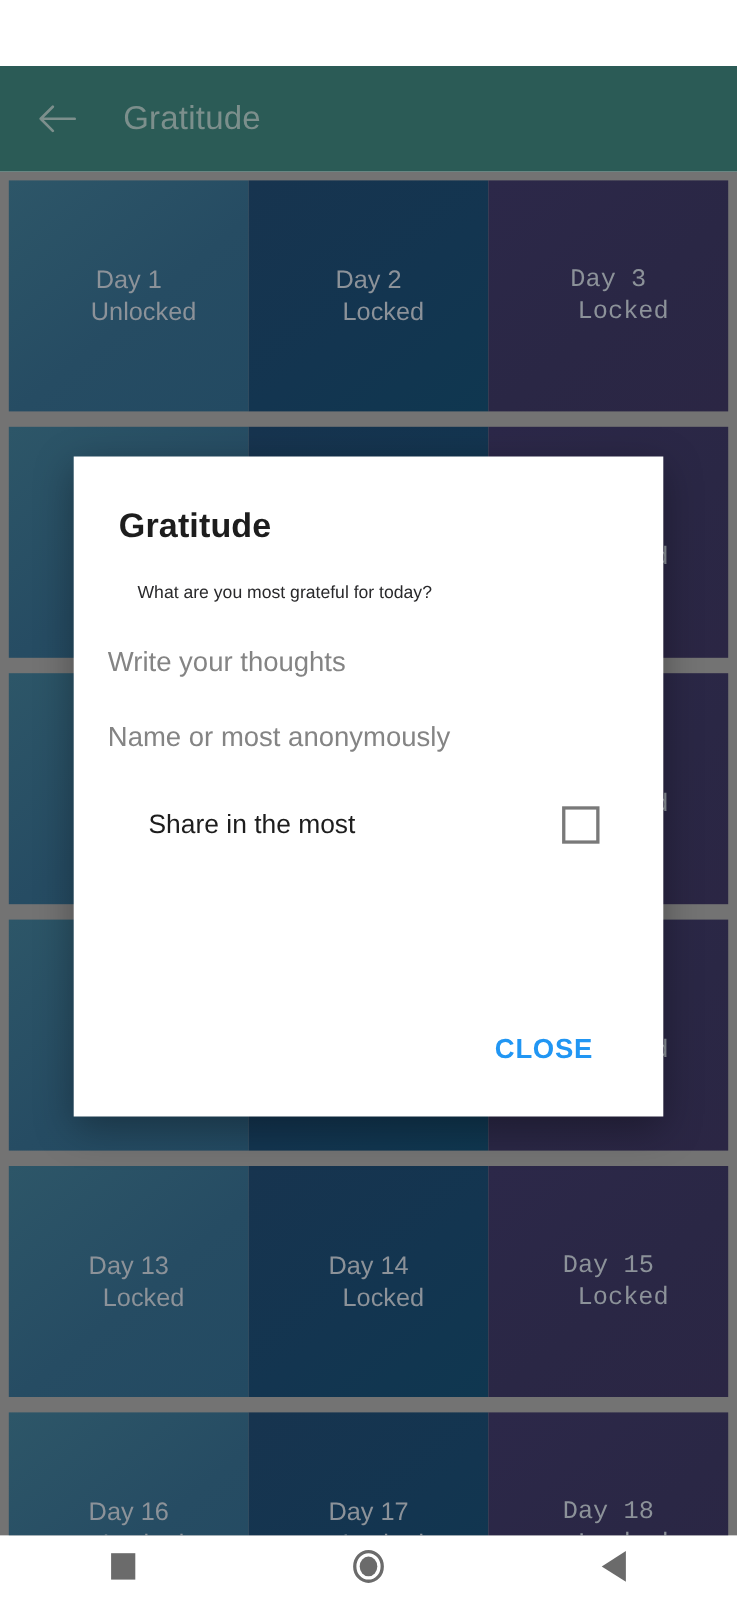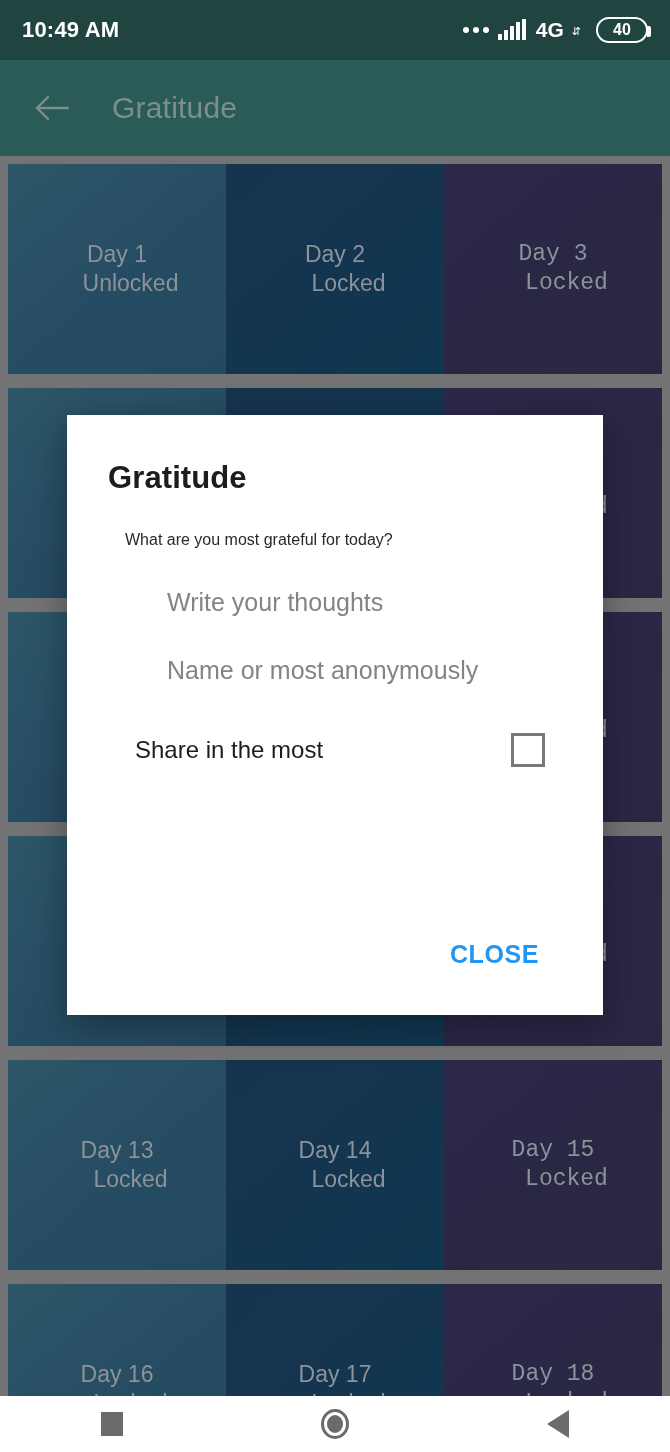--- a/index.html
+++ b/index.html
@@ -143,21 +143,21 @@
   }
   #dialog-message {
     font-size:16px;
     color:#29292b;
     padding:33px 45px 0 58px;
     line-height:1.32;
   }
   .dialog-field {
     font-size:25px;
     color:#848484;
-    padding:38px 45px 0 100px;
+    padding:38px 45px 0 31px;
   }
   #field-name-row { padding-top:39px; }
   #share-row {
     display:flex; align-items:center;
     padding:48px 58px 0 68px;
   }
   #share-label {
     font-size:24px;
     color:#1d1d1d;
   }
@@ -216,42 +216,20 @@
     border-top:14px solid transparent;
     border-bottom:14px solid transparent;
     border-right:22px solid #6b6b6b;
   }
 </style>
 </head>
 <body>
 
 <div id="screen">
 
-  <div id="status-bar">
-    <span id="status-time">10:49 AM</span>
-    <div id="status-right">
-      <span class="dots-icon">
-          <i></i>
-          <i></i>
-          <i></i>
-        </span>
-      <span class="signal-icon">
-          <i></i>
-          <i></i>
-          <i></i>
-          <i></i>
-          <i></i>
-        </span>
-      <span id="net-type">4G</span>
-      <span id="data-arrows">⇵</span>
-      <span id="battery">
-        <span id="battery-level">40</span>
-      </span>
-    </div>
-  </div>
 
   <div id="toolbar">
     <div id="back-button">
       <svg width="34" height="26" viewBox="0 0 34 26">
         <path d="M13 2 L2 13 L13 24 M2 13 L33 13" stroke="#7c8f8c" stroke-width="2.4" fill="none" stroke-linecap="round" stroke-linejoin="round"></path>
       </svg>
     </div>
     <div id="toolbar-title">Gratitude</div>
   </div>
 

